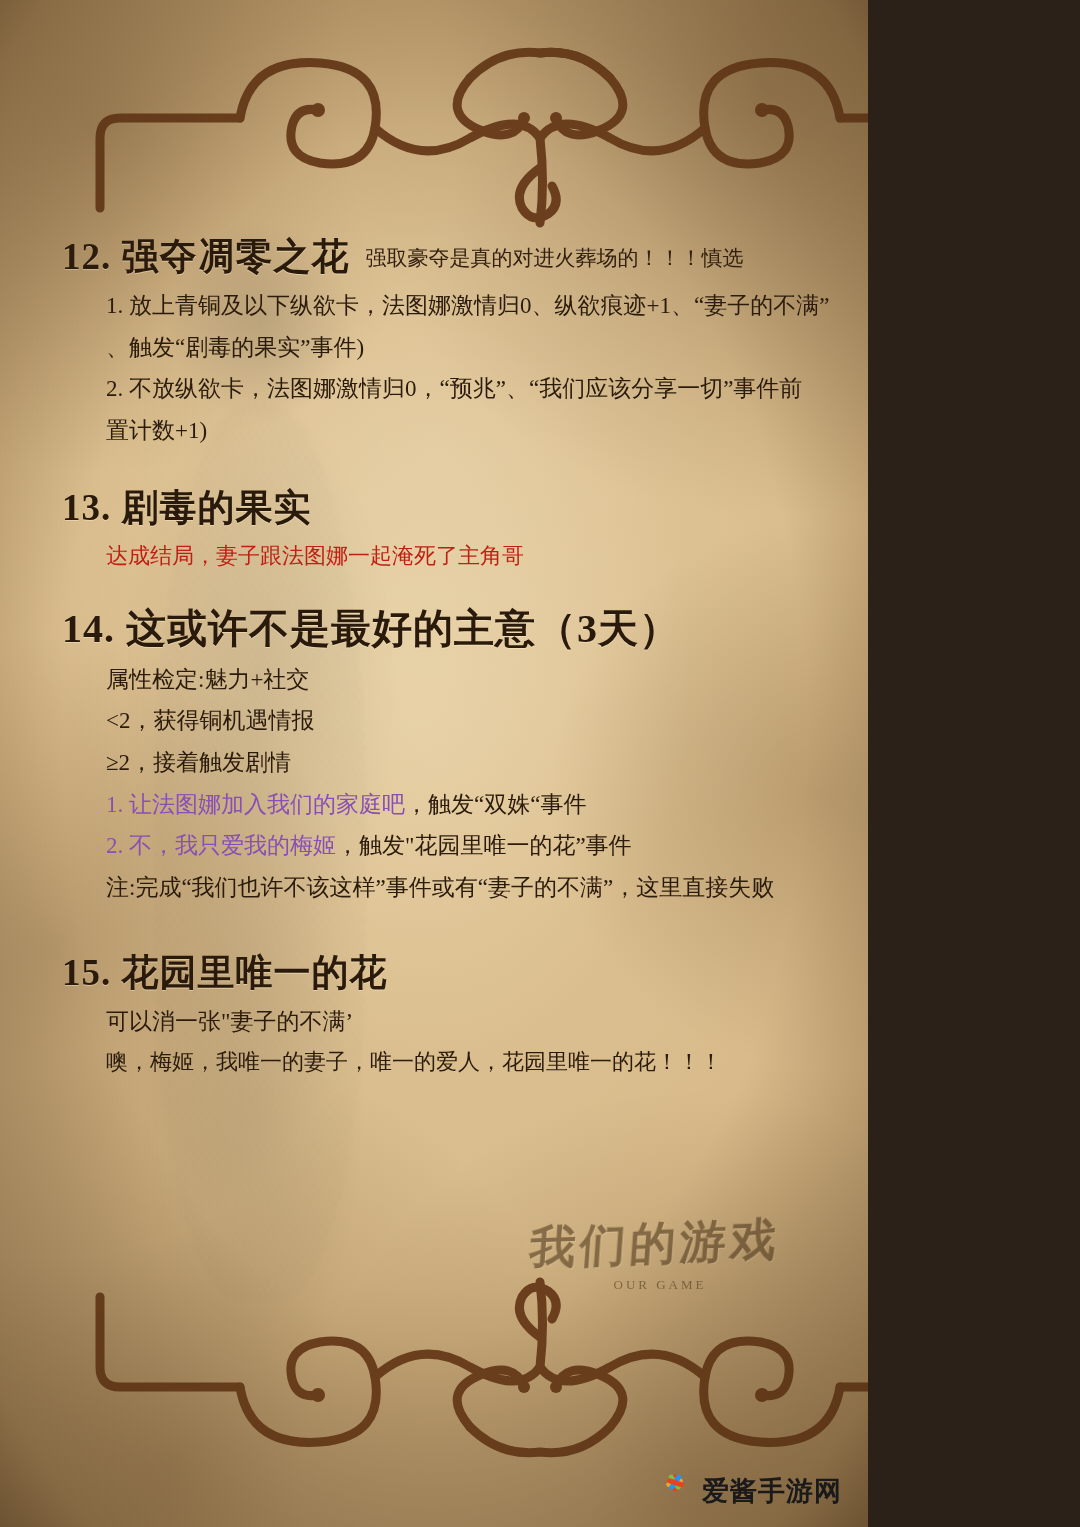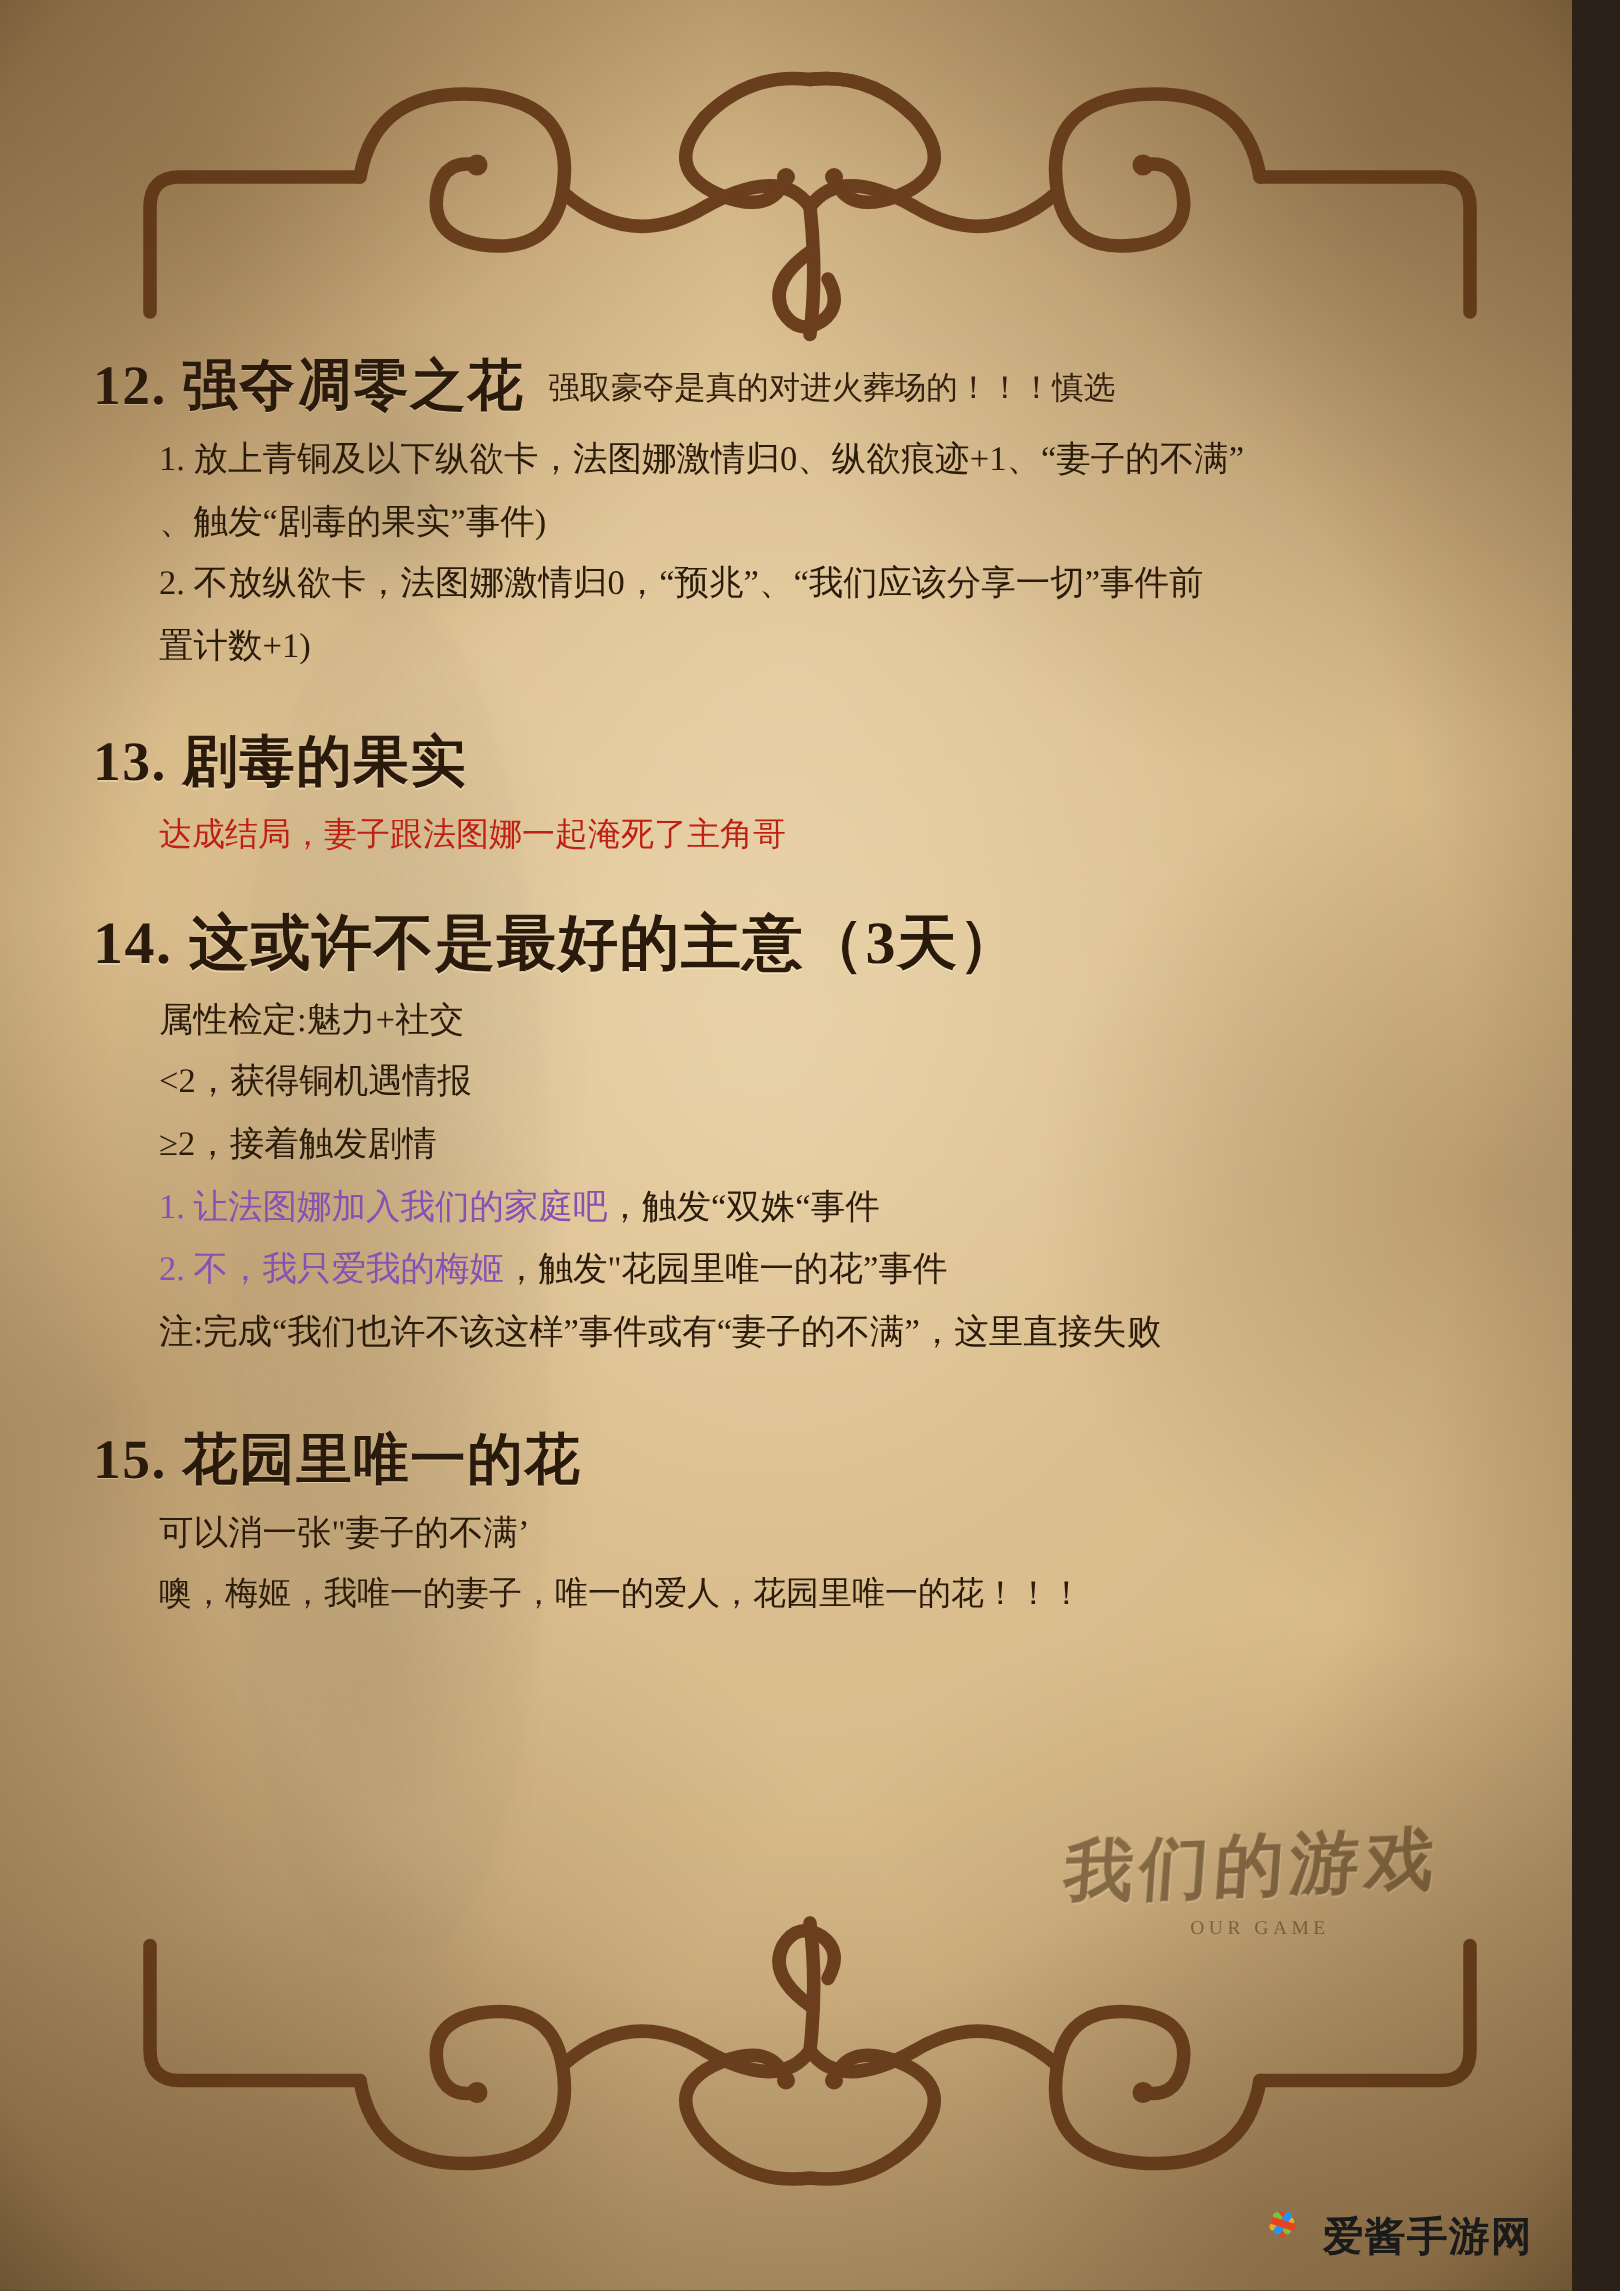--- a/index.html
+++ b/index.html
@@ -5,21 +5,21 @@
   html, body {
     margin: 0;
     padding: 0;
     background: #2b2119;
   }
   body {
     font-family: "Liberation Serif", "DejaVu Serif", serif;
   }
   .page {
     position: relative;
-    width: 1048px;
+    width: 868px;
     height: 1527px;
     overflow: hidden;
     background:
       radial-gradient(ellipse 70% 55% at 48% 45%, rgba(232,210,168,0.55) 0%, rgba(210,182,136,0.25) 45%, rgba(150,112,64,0.0) 75%),
       radial-gradient(ellipse 120% 90% at 50% 50%, #e3c99b 0%, #d9bb8a 38%, #c0a070 62%, #9c7b4d 85%, #7d5c35 100%),
       linear-gradient(135deg, #cdae7e 0%, #dcc08e 25%, #c9a873 50%, #e0c595 75%, #b8975f 100%);
     background-blend-mode: normal, normal, overlay;
   }
   
   .grain {

